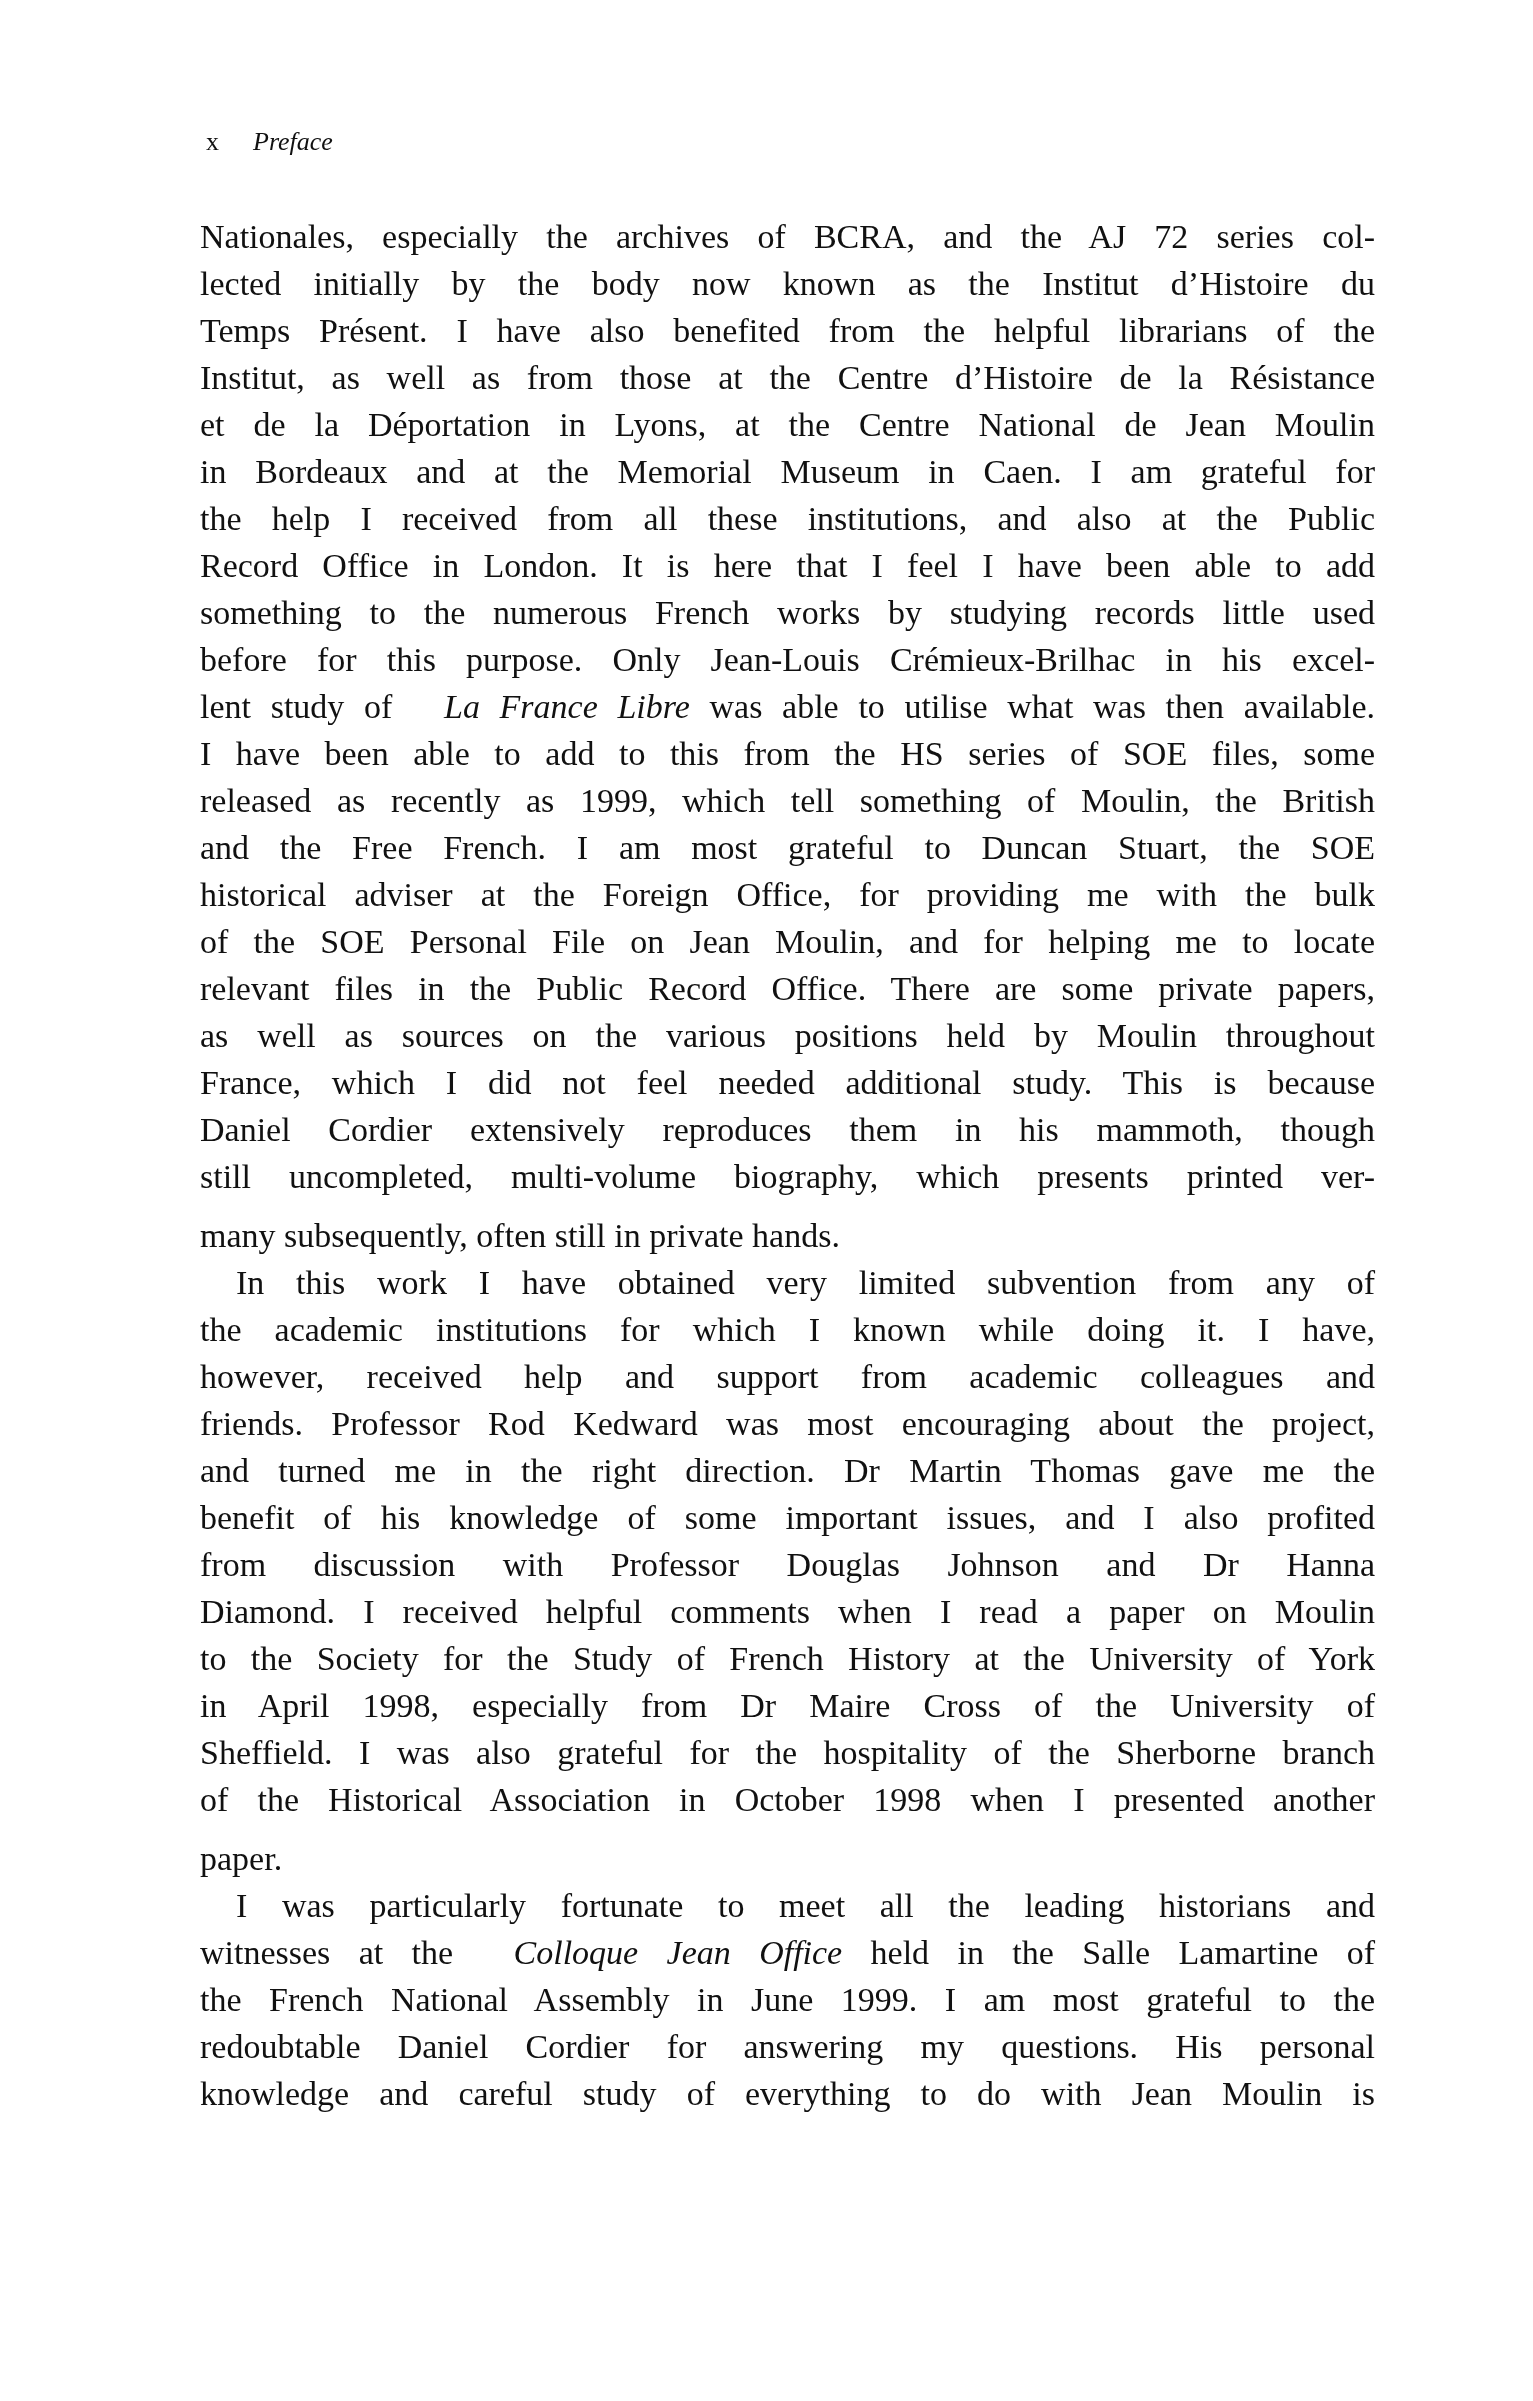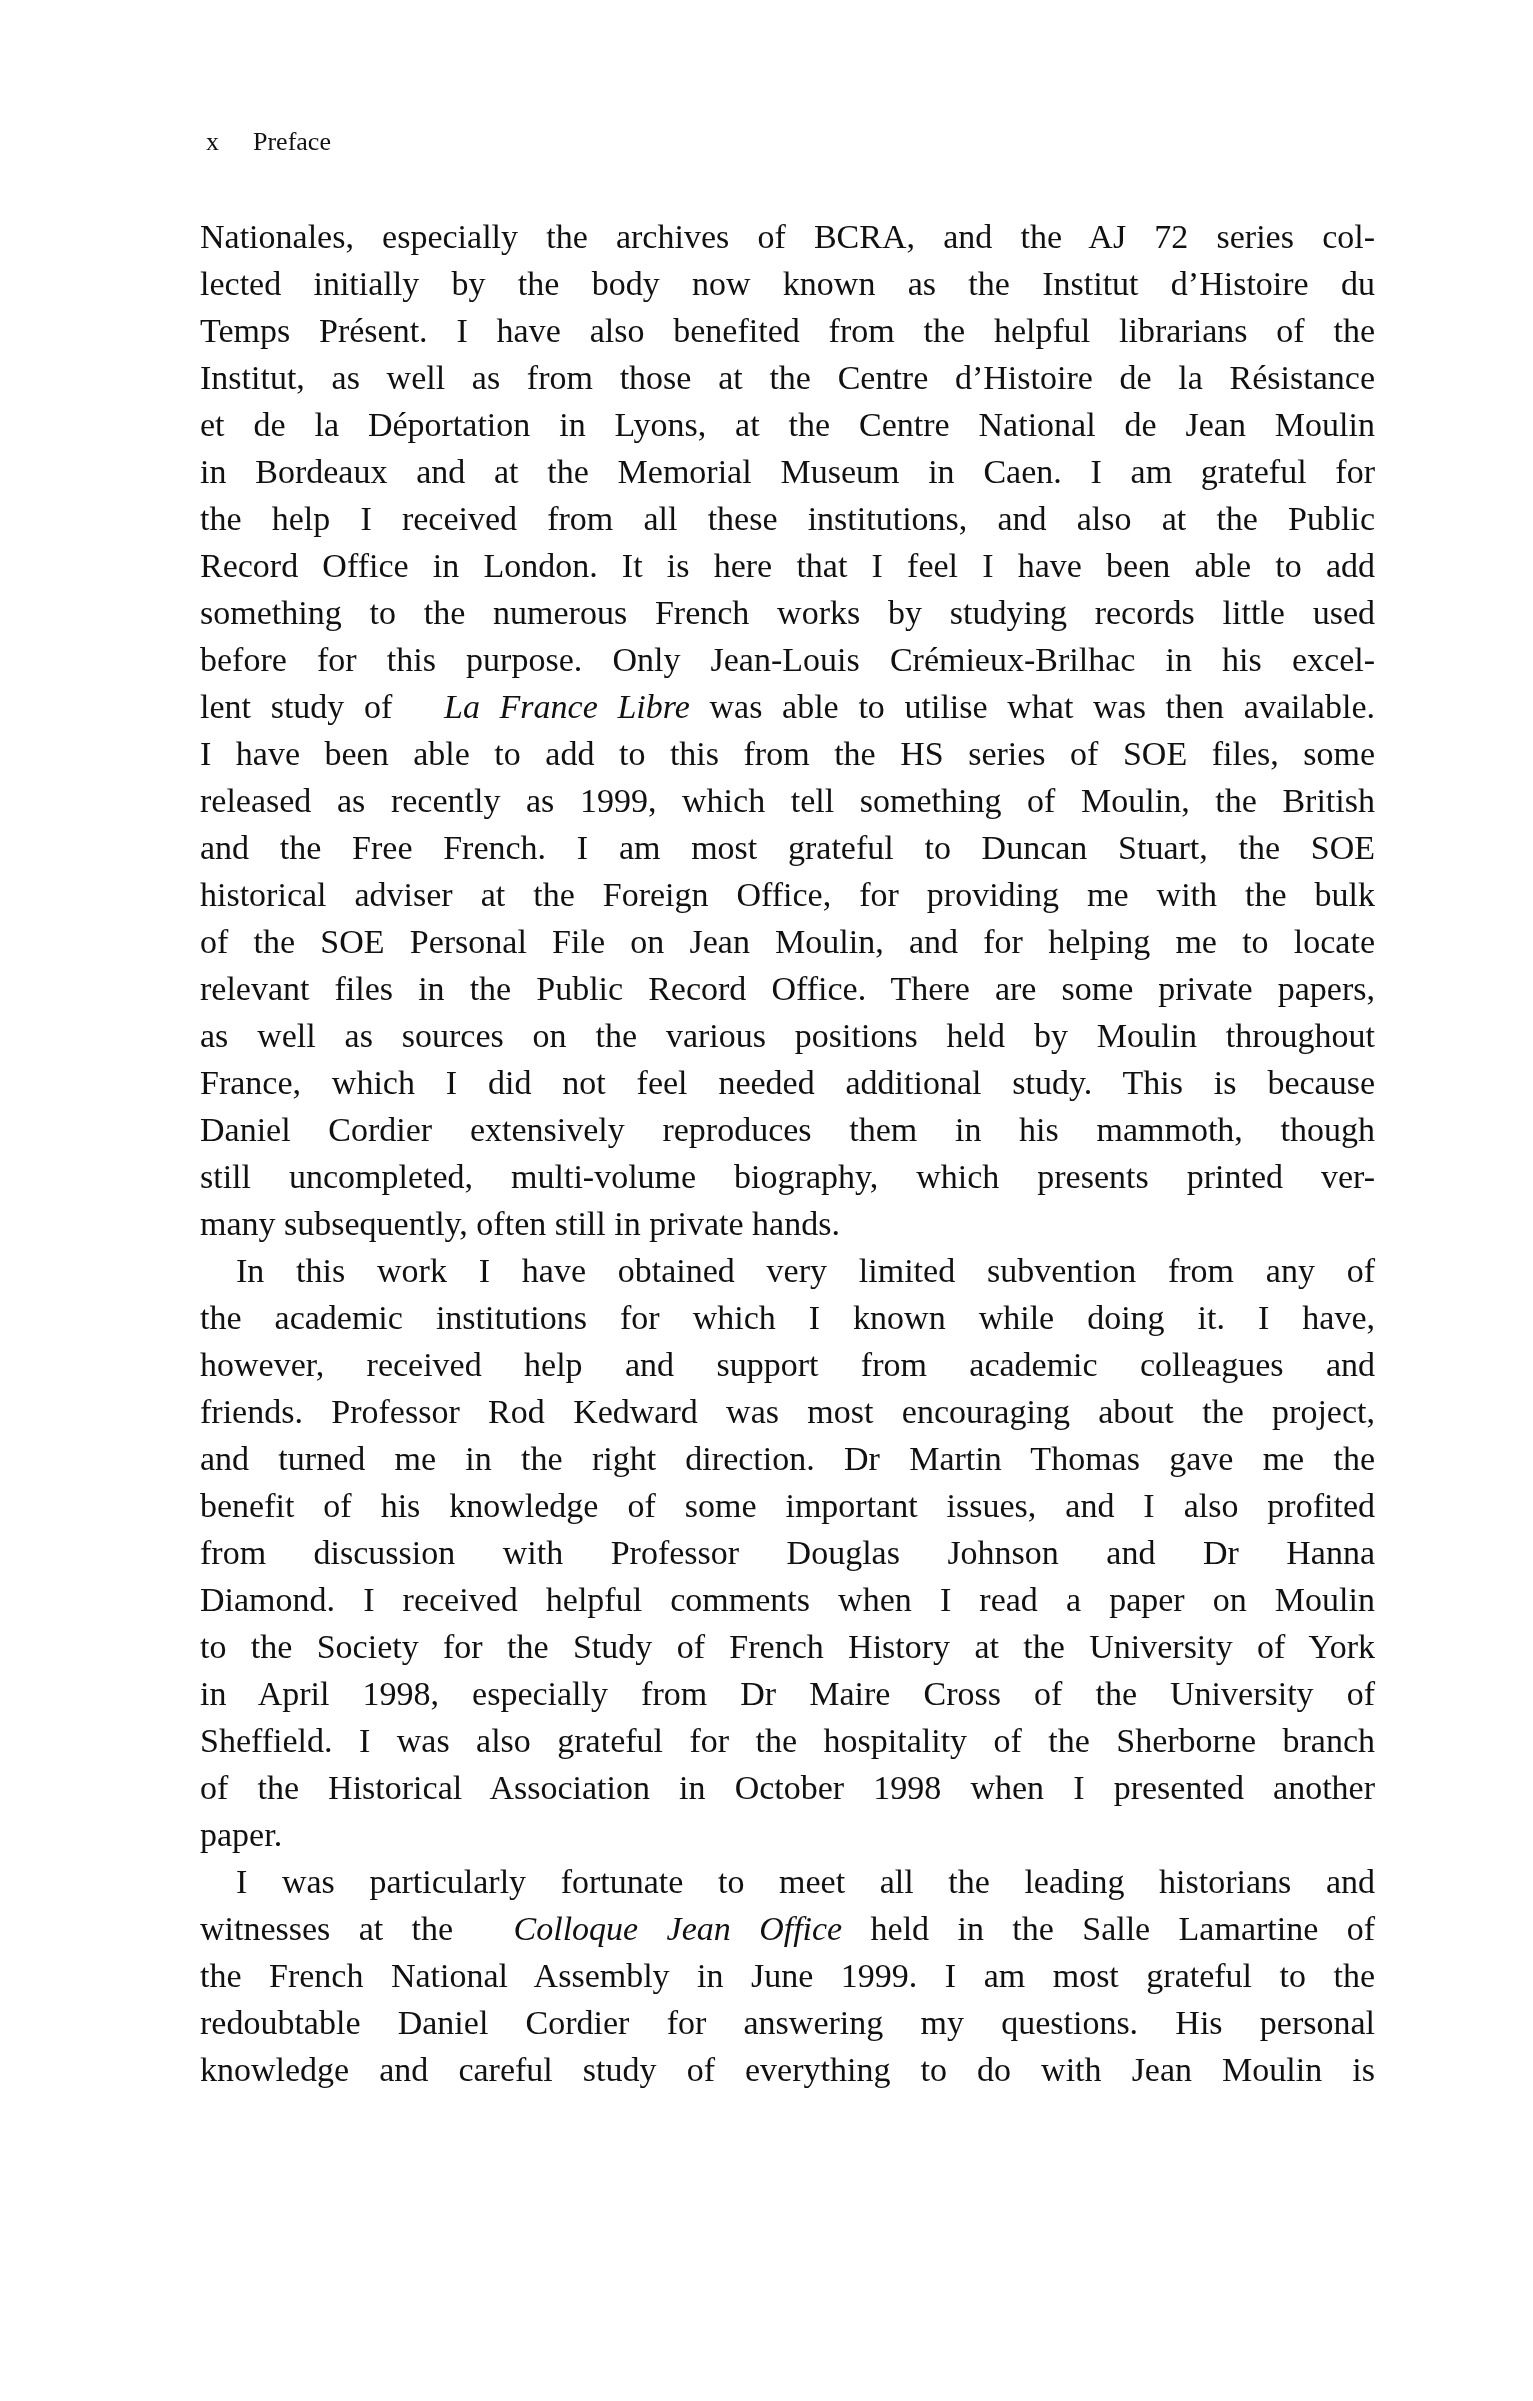--- a/index.html
+++ b/index.html
@@ -3,30 +3,30 @@
 <meta charset="utf-8">
 <style>
   html, body { margin: 0; padding: 0; background: #ffffff; }
   body { width: 1534px; height: 2401px; position: relative; overflow: hidden; color: #111111; }
   .running-head {
     position: absolute; left: 206px; top: 125px;
     font-family: "Liberation Serif", serif; font-size: 26px; line-height: 34px;
     white-space: nowrap;
   }
   .running-head .folio { display: inline-block; width: 47px; }
-  .running-head .title { }
+  .running-head .title { font-style: italic; }
   .body-text {
     position: absolute; left: 200px; top: 213px; width: 1175px;
     font-family: "Liberation Serif", serif; font-size: 34px;
   }
   .line {
     height: 47px; line-height: 47px; white-space: nowrap;
     text-align: justify; text-align-last: justify; overflow: visible;
   }
-  .line.last { text-align-last: left; }
+  .line.last { text-align-last: left; margin-top: 12px; }
   .line.indent { padding-left: 36px; }
   .line em { font-style: italic; margin-left: 32px; }
 </style>
 </head>
 <body>
 
 <div class="running-head">
   <span class="folio">x</span><span class="title">Preface</span>
 </div>
 

